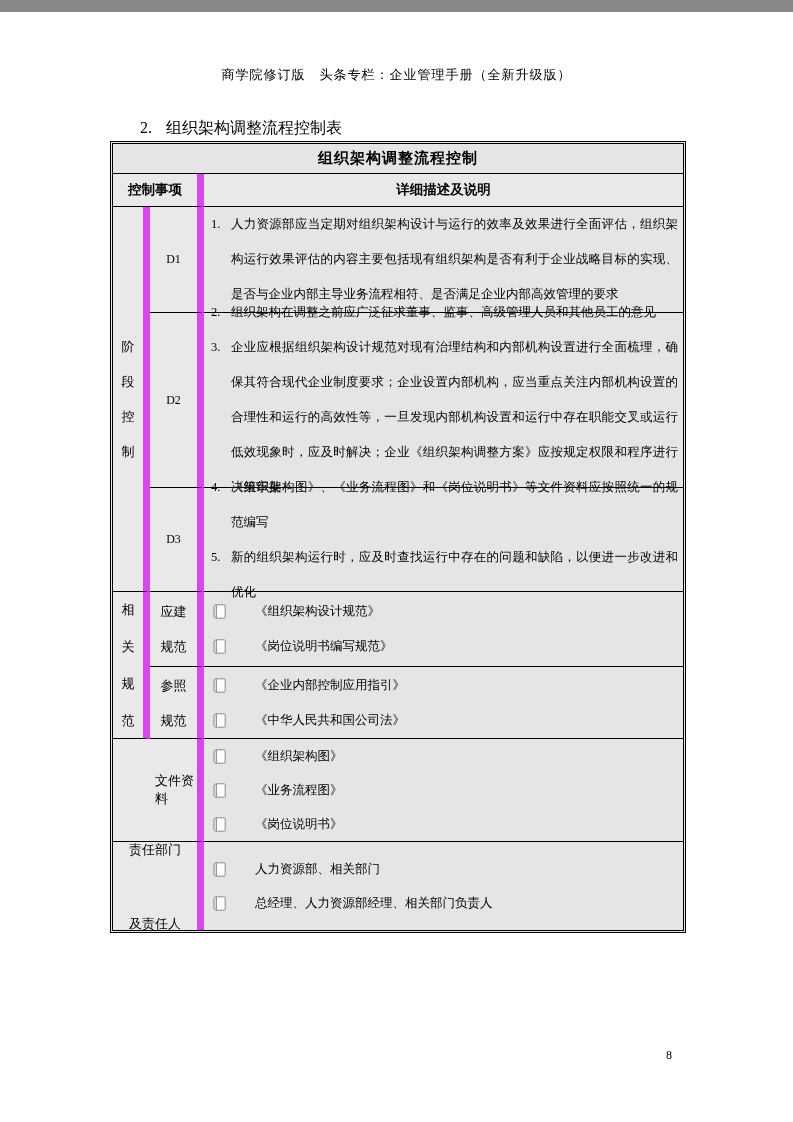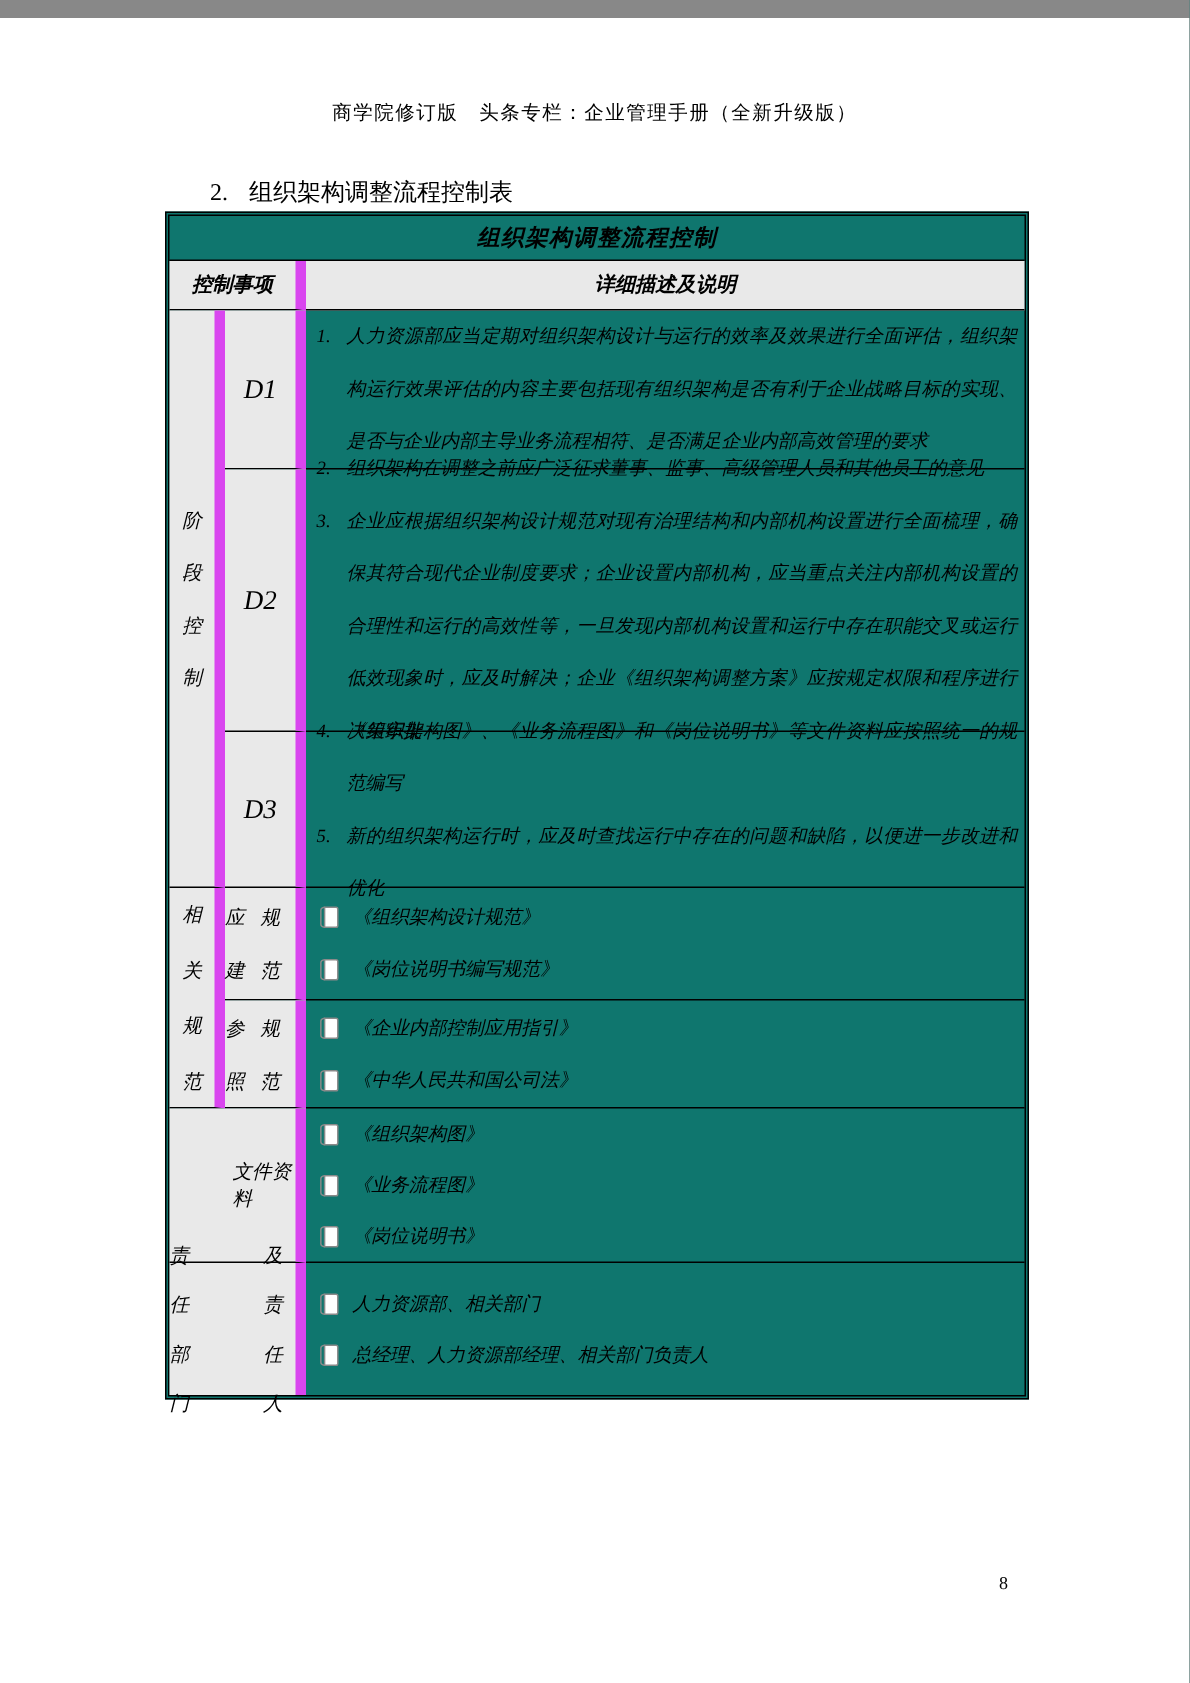--- a/index.html
+++ b/index.html
@@ -20,22 +20,21 @@
   }
   .section-heading {
     position:absolute; top:106px; left:140px;
     font-size:16px;
   }
   .section-heading .h-num { margin-right:14px; }
   .table-wrap {
     position:absolute; left:110px; top:129px;
     width:576px; height:792px;
     border:3px double #000;
-    background:#0f766e;
-    font-style:italic;
+    background:#e5e5e5;
   }
   .grid {
     display:grid;
     width:100%; height:100%;
     grid-template-columns:37px 54px 1fr;
     grid-template-rows:30px 33px 106px 175px 104px 75px 72px 103px 88px;
   }
   .cell { position:relative; }
   .br { border-right:7px solid #d946ef; }
   .bb { border-bottom:1px solid #000; }
@@ -51,33 +50,33 @@
   .c-d3     { grid-area:5/2/6/3; } .c-d3c { grid-area:5/3/6/4; }
   .c-specs  { grid-area:6/1/8/2; }
   .c-r1     { grid-area:6/2/7/3; } .c-r1c { grid-area:6/3/7/4; }
   .c-r2     { grid-area:7/2/8/3; } .c-r2c { grid-area:7/3/8/4; }
   .c-files  { grid-area:8/1/9/3; } .c-filesc { grid-area:8/3/9/4; }
   .c-resp   { grid-area:9/1/10/3;gap:41px; } .c-respc { grid-area:9/3/10/4; }
 
   .vlabel { display:flex; flex-direction:column; align-items:center; justify-content:center; font-size:13px; }
   .vlabel-stage { gap:17px; }
   .vlabel-specs { gap:19px; }
-  .stage-code { font-size:18px; font-family:"Liberation Serif",serif; }
-  .two-line { display:flex; flex-direction:row; align-items:center; justify-content:center; font-size:13px; line-height:35px; }
+  .stage-code { font-size:12px; font-family:"Liberation Serif",serif; }
+  .two-line { display:flex; flex-direction:column; align-items:center; justify-content:center; font-size:13px; line-height:35px; }
 
   .content {
     display:flex; flex-direction:column; justify-content:center;
     padding:0 5px 0 4px;
     font-size:12.5px; line-height:35px;
   }
   .num-item { position:relative; padding-left:23px; text-align:justify; }
   .num-item .num { position:absolute; left:3px; top:0; }
 
   .doc-list { display:flex; flex-direction:column; justify-content:center; padding-left:9px; }
-  .doc-line { display:flex; align-items:center; line-height:35px; font-size:12.5px; }
+  .doc-line { display:flex; align-items:center; line-height:35px; font-size:12.5px;gap:20px; }
   .doc-line.tight { line-height:34px;text-align:right; }
   .doc-icon { display:inline-flex; margin-right:9px; flex:none; }
 
   .page-number {
     position:absolute; top:1036px; left:666px;
     font-size:12px;
   }
 </style>
 </head>
 <body>

